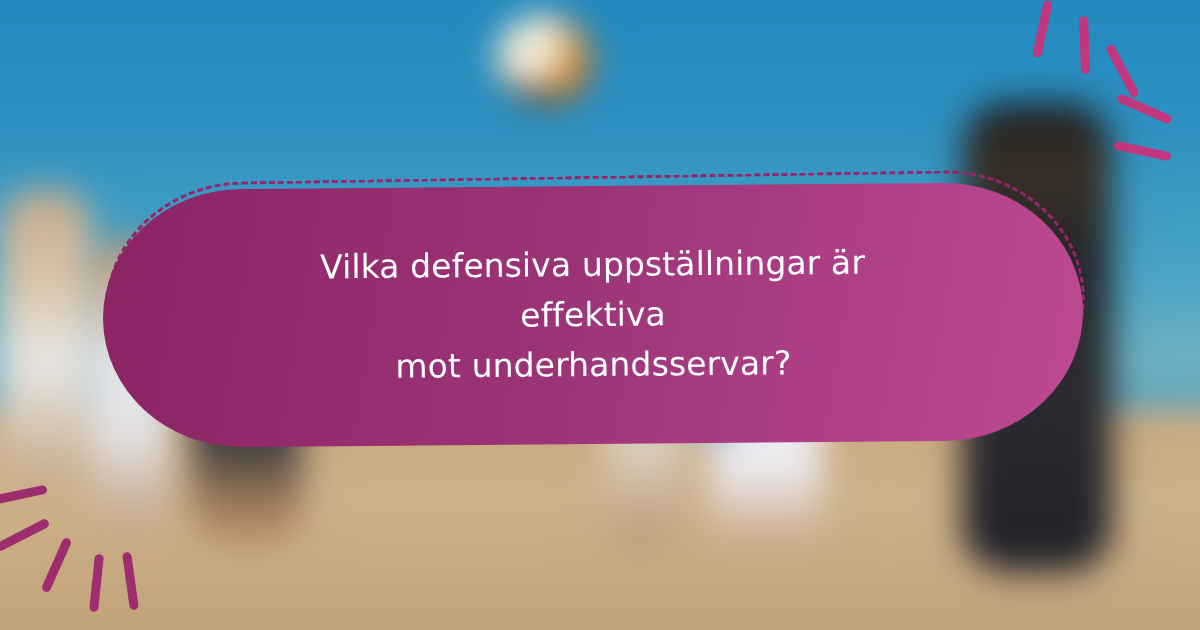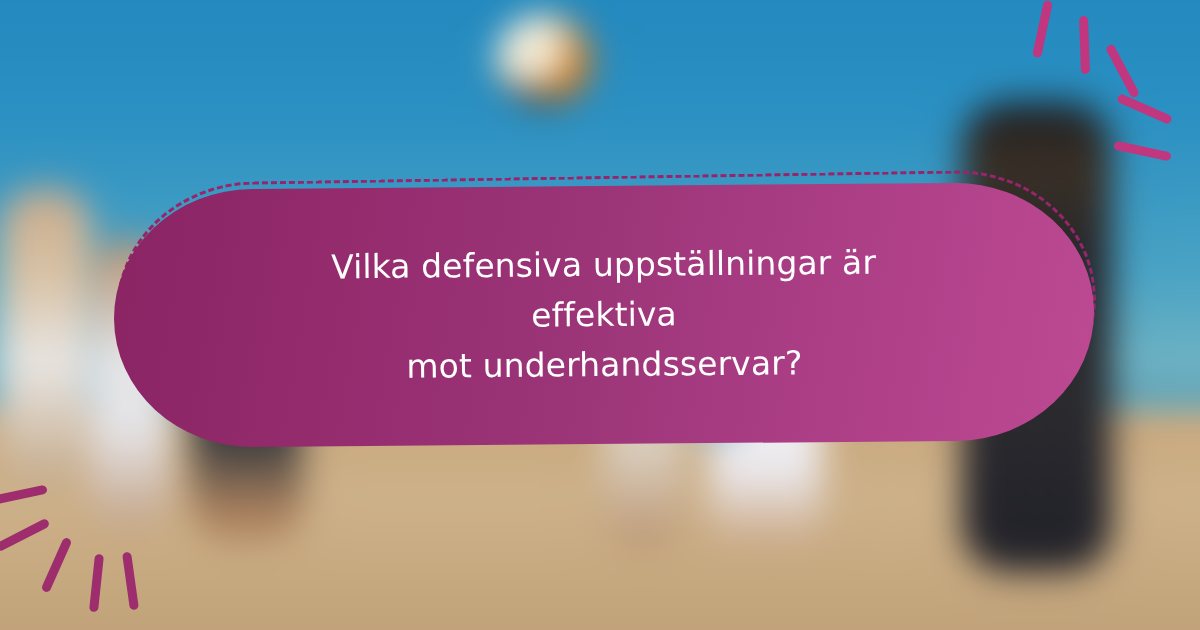--- a/index.html
+++ b/index.html
@@ -70,21 +70,21 @@
   .burst-bl{left:-6px;bottom:-4px;}
   .burst-bl i:nth-child(1){left:20px;top:22px; transform:rotate(78deg);}
   .burst-bl i:nth-child(2){left:24px;top:62px; transform:rotate(63deg);}
   .burst-bl i:nth-child(3){left:58px;top:92px; transform:rotate(24deg);}
   .burst-bl i:nth-child(4){left:98px;top:110px;transform:rotate(6deg);}
   .burst-bl i:nth-child(5){left:132px;top:108px;transform:rotate(-8deg);}
 
   
   .card-wrap{
     position:absolute;
-    left:114px;top:186px;
+    left:103px;top:186px;
     width:980px;height:258px;
   }
   .card-dash{
     position:absolute;
     left:2px;top:-10px;
     width:980px;height:258px;
     border:3px dashed #96256b;
     border-radius:140px/130px;
     transform:rotate(-0.9deg);
     pointer-events:none;

